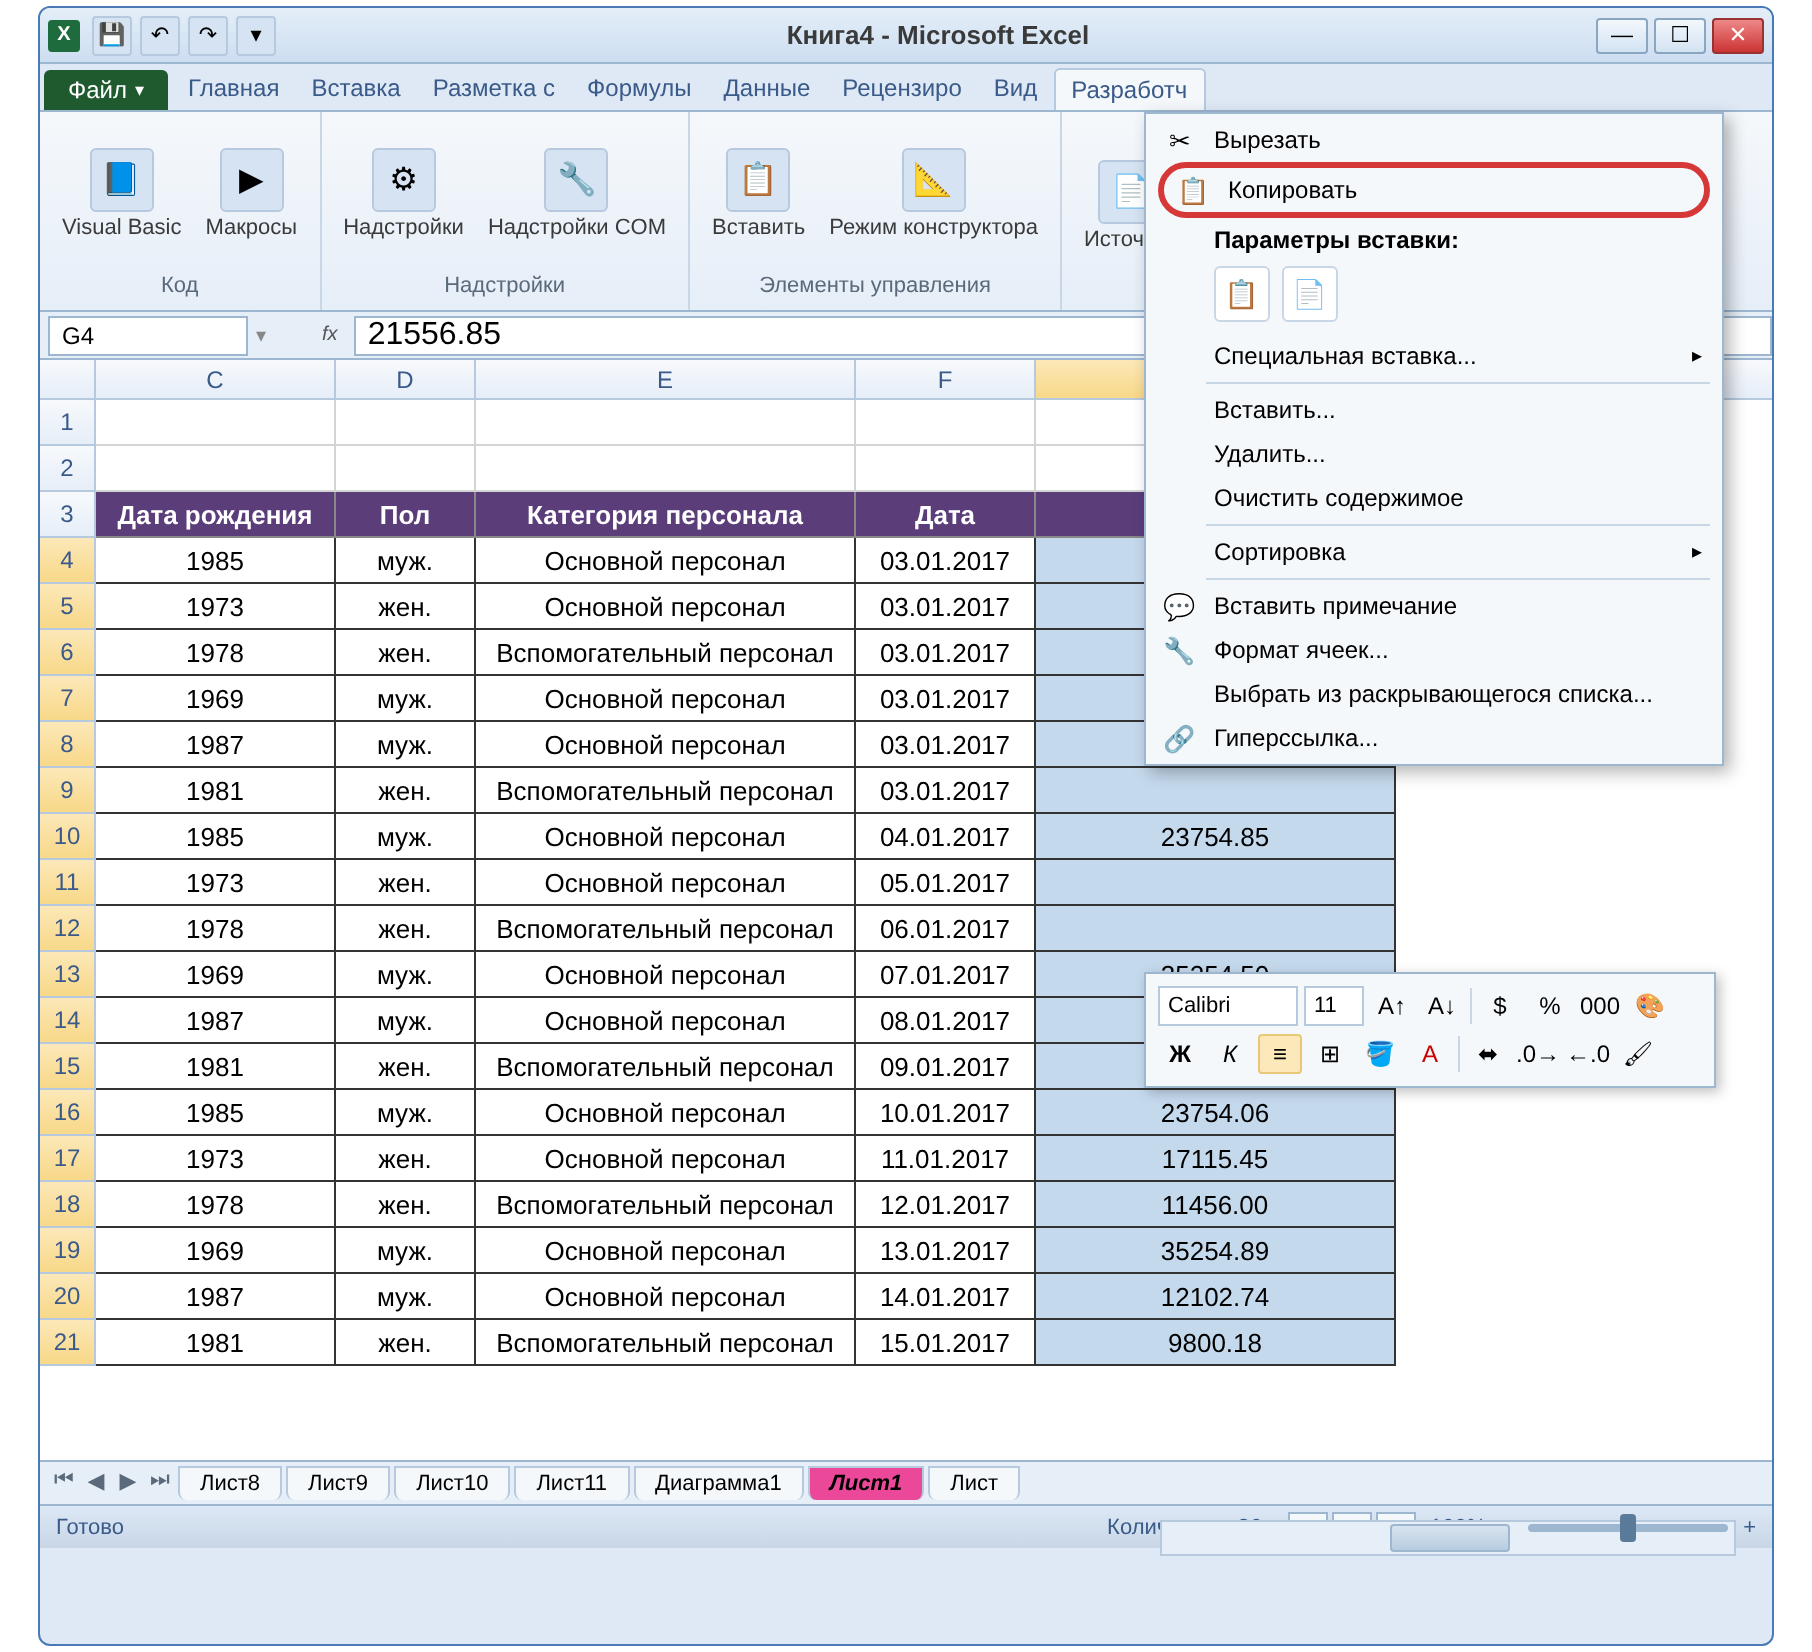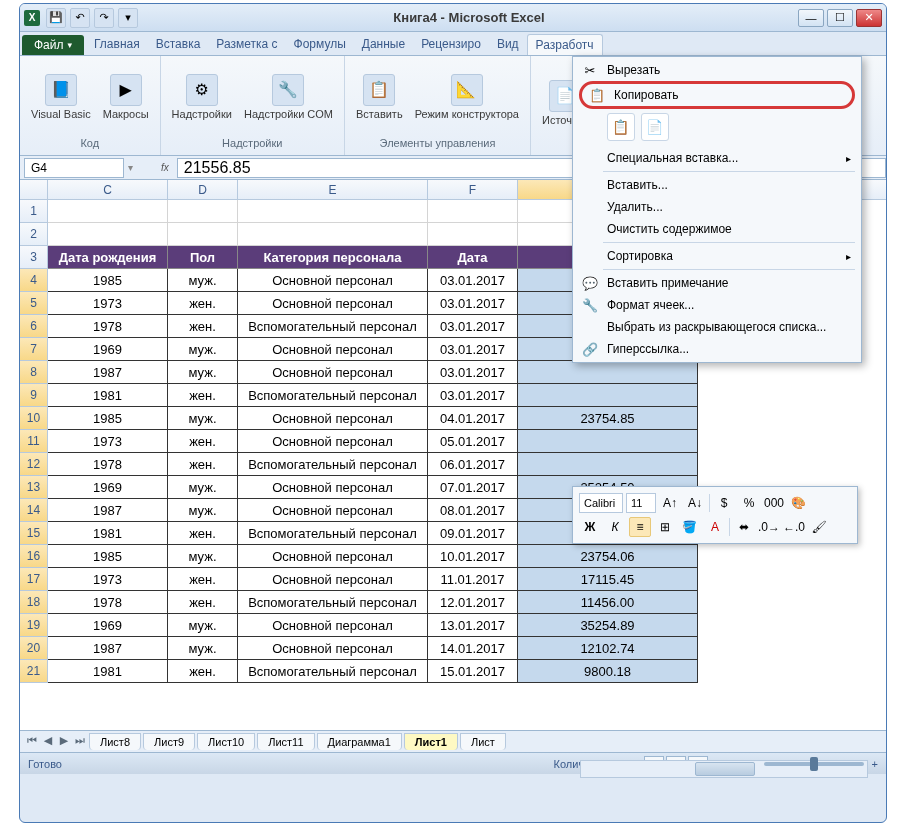--- a/index.html
+++ b/index.html
@@ -42,38 +42,38 @@
 .cell.data { background: #fff; border: 1px solid #333; border-top: none; border-left: none; justify-content: center; }
 .cell.data.selected { background: #c5d9ed; }
 .col-C { width: 120px; }
 .col-D { width: 70px; }
 .col-E { width: 190px; }
 .col-F { width: 90px; }
 .col-G { width: 180px; }
 .sheet-tabs { height: 22px; background: #e6eef8; display: flex; align-items: center; padding: 0 4px; border-top: 1px solid #9db7d1; font-size: 11px; }
 .nav-btn { width: 16px; height: 16px; cursor: pointer; text-align: center; color: #5a6a7a; }
 .sheet-tab { padding: 2px 10px; background: #f5f8fb; border: 1px solid #b6c9de; border-bottom: none; margin: 0 1px; cursor: pointer; border-radius: 0 0 4px 4px; }
-.sheet-tab.active { background: #fef9c3; font-weight: bold; }
+.sheet-tab.active { background: #ec4899; font-weight: bold; font-style: italic; }
 .status-bar { height: 22px; background: linear-gradient(#dce8f5,#c8d6e6); display: flex; align-items: center; padding: 0 8px; font-size: 11px; color: #3a5a8a; border-top: 1px solid #9db7d1; }
 .status-spacer { flex: 1; }
 .view-btn { width: 20px; height: 16px; border: 1px solid #9db7d1; margin: 0 1px; background: #f5f8fb; cursor: pointer; }
 .zoom-slider { width: 100px; height: 4px; background: #9db7d1; margin: 0 8px; position: relative; border-radius: 2px; }
 .zoom-thumb { width: 8px; height: 14px; background: #5a7a9a; position: absolute; left: 46px; top: -5px; border-radius: 2px; }
 .context-menu { position: absolute; top: 52px; left: 552px; width: 290px; background: #f5f8fb; border: 1px solid #9db7d1; box-shadow: 3px 3px 8px rgba(0,0,0,0.3); z-index: 100; padding: 2px; }
 .ctx-item { display: flex; align-items: center; padding: 4px 8px 4px 32px; font-size: 12px; cursor: pointer; position: relative; }
 .ctx-item.highlighted { border: 3px solid #d63838; border-radius: 16px; margin: 0 4px; }
 .ctx-icon { position: absolute; left: 6px; width: 18px; height: 18px; display: flex; align-items: center; justify-content: center; font-size: 13px; }
 .ctx-sep { height: 1px; background: #c8d6e6; margin: 2px 4px 2px 28px; }
 .ctx-label-bold { font-weight: bold; padding: 4px 8px 2px 32px; font-size: 12px; }
 .ctx-paste-opts { display: flex; gap: 6px; padding: 4px 8px 6px 32px; }
 .ctx-paste-btn { width: 28px; height: 28px; border: 1px solid #c8d6e6; background: #fff; border-radius: 3px; cursor: pointer; display: flex; align-items: center; justify-content: center; font-size: 14px; }
 .ctx-arrow::after { content: '▸'; position: absolute; right: 8px; font-size: 10px; }
 .mini-toolbar { position: absolute; top: 482px; left: 552px; width: 286px; background: #f5f8fb; border: 1px solid #9db7d1; box-shadow: 2px 2px 6px rgba(0,0,0,0.25); z-index: 99; padding: 4px; }
 .mini-row { display: flex; align-items: center; gap: 3px; padding: 2px; }
-.mini-font { width: 44px; height: 20px; border: 1px solid #b6c9de; background: #fff; font-size: 11px; padding: 0 4px; }
+.mini-font { width: 70px; height: 20px; border: 1px solid #b6c9de; background: #fff; font-size: 11px; padding: 0 4px; }
 .mini-size { width: 30px; height: 20px; border: 1px solid #b6c9de; background: #fff; font-size: 11px; padding: 0 4px; }
 .mini-btn { width: 22px; height: 20px; border: 1px solid transparent; cursor: pointer; display: flex; align-items: center; justify-content: center; font-size: 12px; border-radius: 2px; }
 .mini-btn.active { background: #fce8b8; border-color: #e8c878; }
 .mini-sep { width: 1px; height: 18px; background: #c8d6e6; }
 .scroll-h { position: absolute; bottom: 44px; right: 18px; left: 560px; height: 18px; background: #e6eef8; border: 1px solid #b6c9de; }
 .scroll-thumb { position: absolute; left: 40%; width: 60px; height: 14px; top: 1px; background: linear-gradient(#d8e4f0,#b8cce0); border: 1px solid #9db7d1; border-radius: 2px; }
 </style>
 </head>
 <body>
 
@@ -388,20 +388,21 @@
 
   <div class="context-menu">
     <div class="ctx-item">
       <span class="ctx-icon">✂</span>
       <span>Вырезать</span>
     </div>
     <div class="ctx-item highlighted">
       <span class="ctx-icon">📋</span>
       <span>Копировать</span>
     </div>
+    <div class="ctx-label-bold">Параметры вставки:</div>
     <div class="ctx-paste-opts">
       <div class="ctx-paste-btn">📋</div>
       <div class="ctx-paste-btn">📄</div>
     </div>
     <div class="ctx-item ctx-arrow">
         <span>Специальная вставка...</span>
       </div>
     <div class="ctx-sep"></div>
     <div class="ctx-item">
         <span>Вставить...</span>

